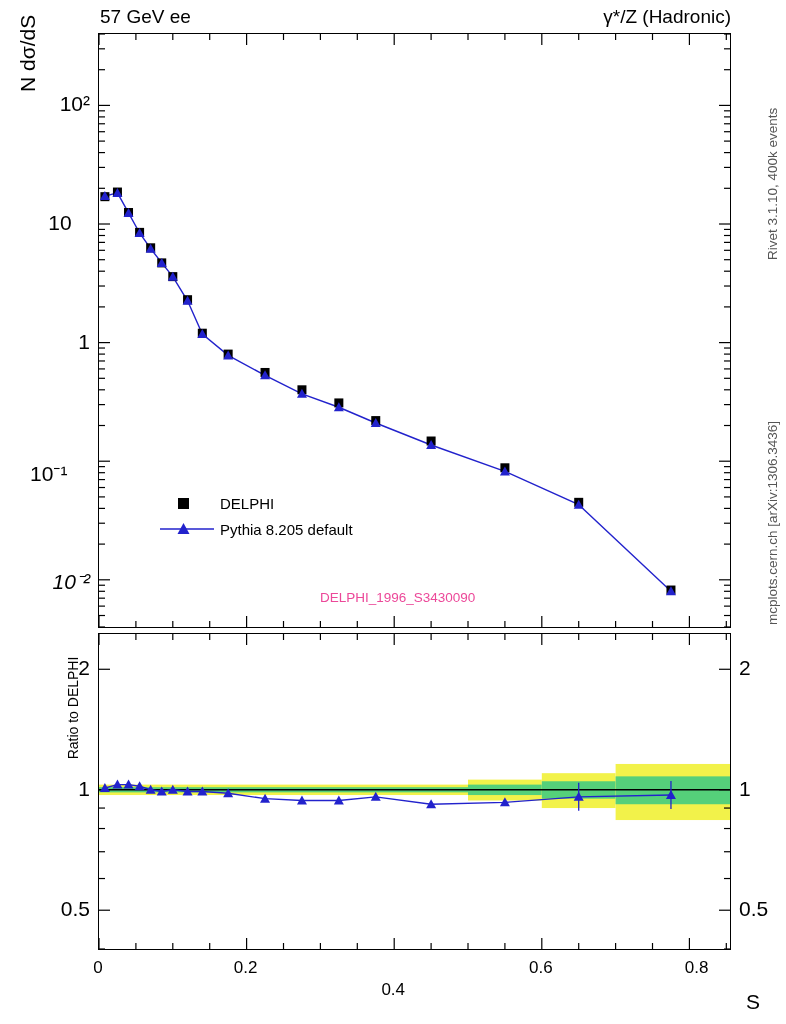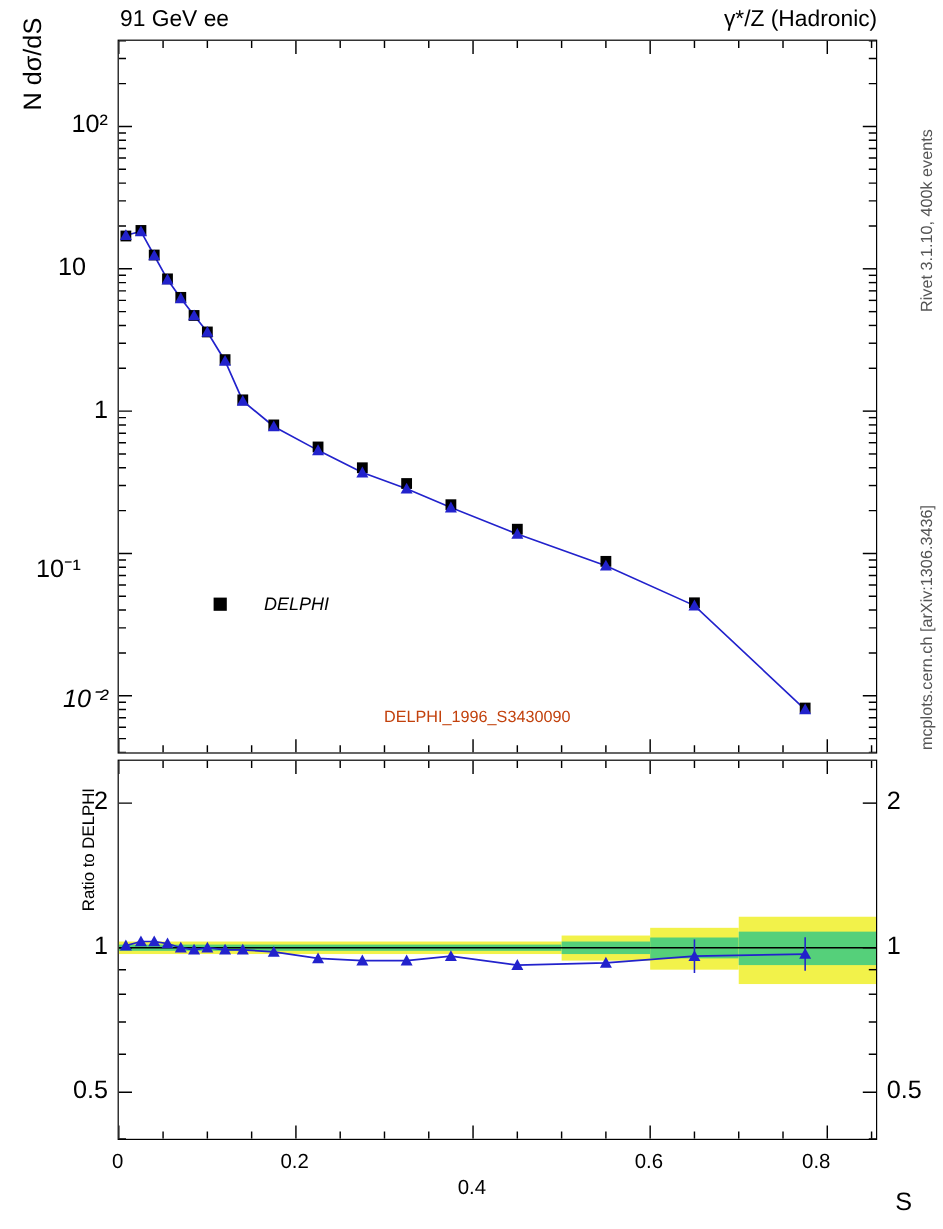--- a/index.html
+++ b/index.html
@@ -43,39 +43,39 @@
   }
   #ytitle span{
     display:block;transform:rotate(-90deg);white-space:nowrap;font-size:21px;
   }
 
   #rtitle span{
     display:block;transform:rotate(-90deg);white-space:nowrap;font-size:14px;
   }
 
   
-  #legend{left:160px;top:490px;font-size:15px;font-style:italic;}
+  #legend{left:160px;top:490px;font-size:15px;}
   .leg-row{height:26px;display:flex;align-items:center;}
   .leg-sym{width:54px;height:20px;position:relative;}
   .leg-txt{margin-left:6px;}
 
   #watermark{
-    left:320px;top:590px;font-size:13.5px;color:#c2410c;
+    left:320px;top:590px;font-size:13.5px;color:#ec4899;
   }
 
   #xtitle{right:26px;top:990px;font-size:21px;}
 
   svg{display:block;}
 </style>
 </head>
 <body>
 
 <div id="root">
 
-  <div class="abs hdr-left">91 GeV ee</div>
+  <div class="abs hdr-left">57 GeV ee</div>
   <div class="abs hdr-right">γ*/Z (Hadronic)</div>
 
   <div class="vert" style="left:765px;top:260px;">Rivet 3.1.10,  400k events</div>
   <div class="vert" style="left:765px;top:625px;">mcplots.cern.ch [arXiv:1306.3436]</div>
 
   <div class="abs" id="ytitle" style="left:8px;top:60px;">
     <span>N dσ/dS</span>
   </div>
 
   <div class="abs" id="rtitle" style="left:22px;top:700px;">
@@ -347,34 +347,43 @@
 
   <div class="abs" id="legend">
     <div class="leg-row">
       <span class="leg-sym">
         <svg width="54" height="20">
             <rect x="18" y="5" width="11" height="11" fill="#000000"></rect>
           </svg>
       </span>
       <span class="leg-txt">DELPHI</span>
     </div>
+    <div class="leg-row">
+      <span class="leg-sym">
+        <svg width="54" height="20">
+          <line x1="0" y1="10" x2="54" y2="10" stroke="#2222cc" stroke-width="1.5"></line>
+          <polygon points="23.5,4 29.5,15 17.5,15" fill="#2222cc"></polygon>
+        </svg>
+      </span>
+      <span class="leg-txt">Pythia 8.205 default</span>
+    </div>
   </div>
 
   <div class="abs" id="watermark">DELPHI_1996_S3430090</div>
 
   <div class="abs" id="xtitle">S</div>
 <div class="abs ylab" style="left: 30px; top: 566.804px; width: 60px; text-align: right; font-style: italic;">10⁻²</div>
     <div class="abs ylab" style="left: 30px; top: 459px; width: 60px; text-align: left;">10⁻¹</div>
     <div class="abs ylab" style="left: 30px; top: 329.604px; width: 60px; text-align: right;">1</div>
     <div class="abs ylab" style="left: 30px; top: 211.004px; width: 60px; text-align: center;">10</div>
     <div class="abs ylab" style="left: 30px; top: 92.4043px; width: 60px; text-align: right;">10²</div>
     <div class="abs ylab" style="left: 34px; top: 897.217px; width: 56px; text-align: right;">0.5</div>
     <div class="abs ylab" style="left: 739px; top: 897.217px;">0.5</div>
     <div class="abs ylab" style="left: 34px; top: 776.744px; width: 56px; text-align: right;">1</div>
     <div class="abs ylab" style="left: 739px; top: 776.744px;">1</div>
     <div class="abs ylab" style="left: 34px; top: 656.272px; width: 56px; text-align: right;">2</div>
     <div class="abs ylab" style="left: 739px; top: 656.272px;">2</div>
     <div class="abs xlab" style="left: 78px; top: 958px; width: 40px; text-align: center;">0</div>
     <div class="abs xlab" style="left: 225.602px; top: 958px; width: 40px; text-align: center;">0.2</div>
     <div class="abs xlab" style="left: 373.205px; top: 958px; width: 40px; text-align: center; margin-top: 22px;">0.4</div>
     <div class="abs xlab" style="left: 520.807px; top: 958px; width: 40px; text-align: center;">0.6</div>
-    <div class="abs xlab" style="left: 668.409px; top: 958px; width: 40px; text-align: left;">0.8</div>
+    <div class="abs xlab" style="left: 668.409px; top: 958px; width: 40px; text-align: right;">0.8</div>
   </div>
 
 </body></html>

